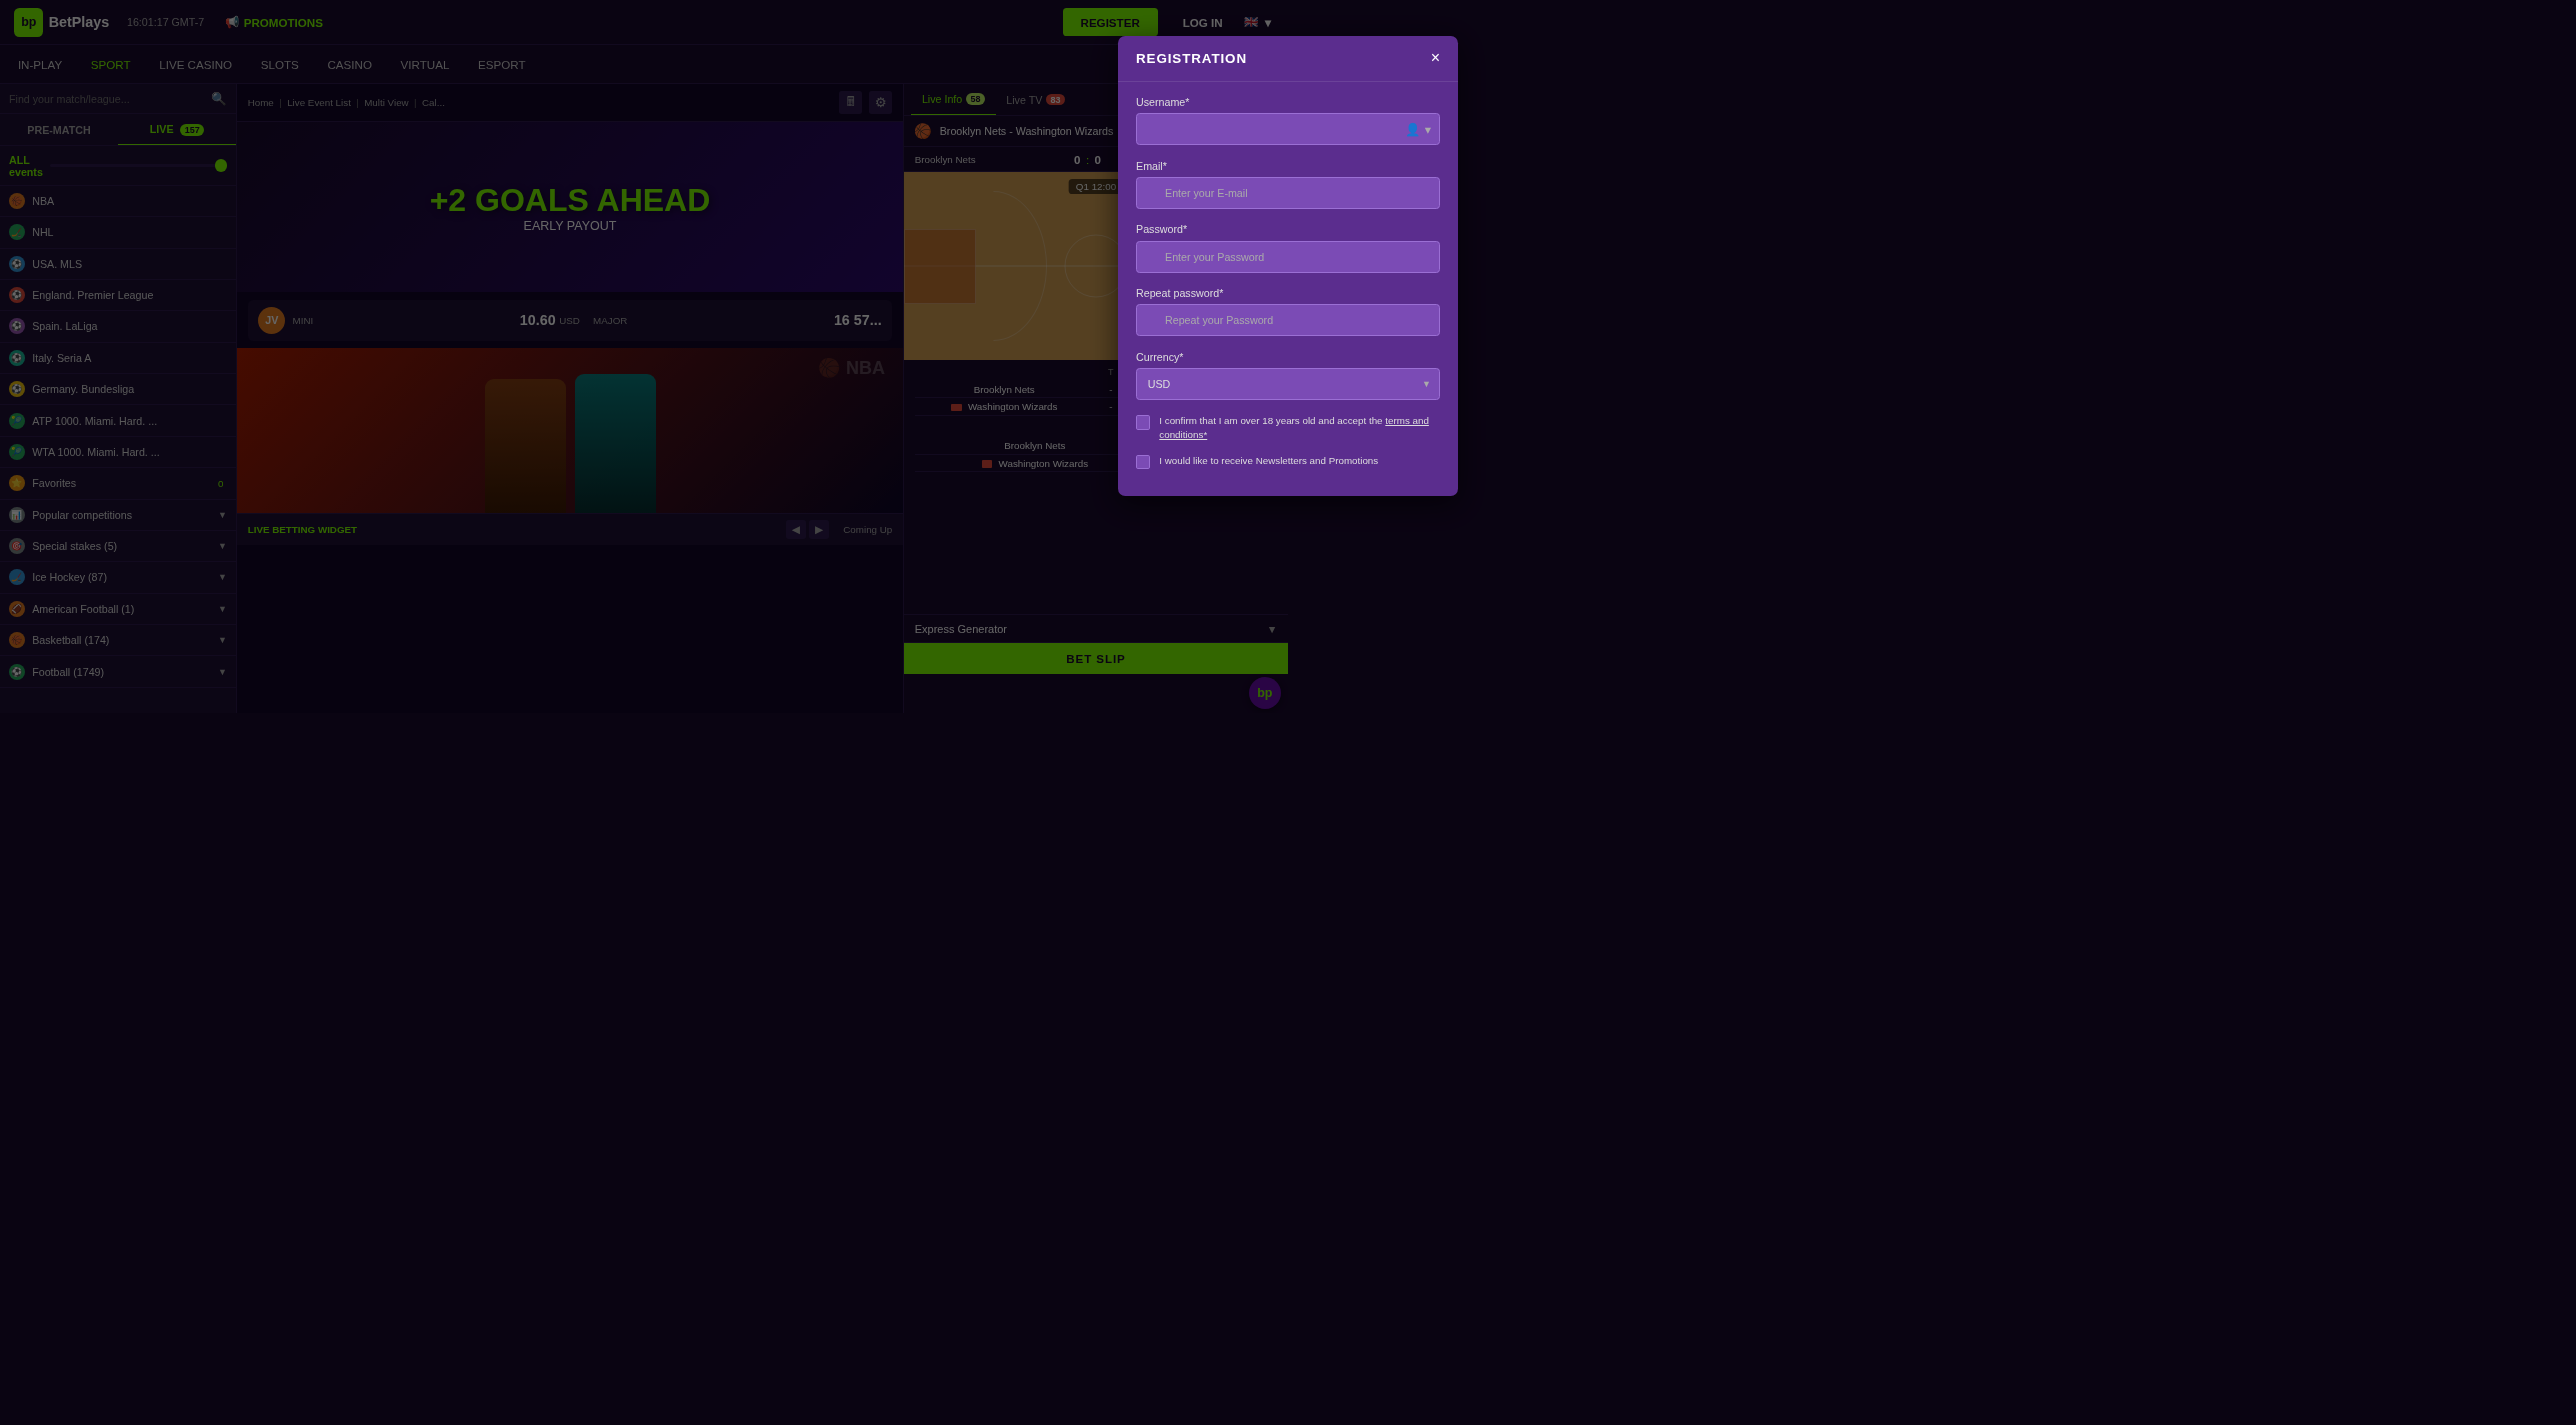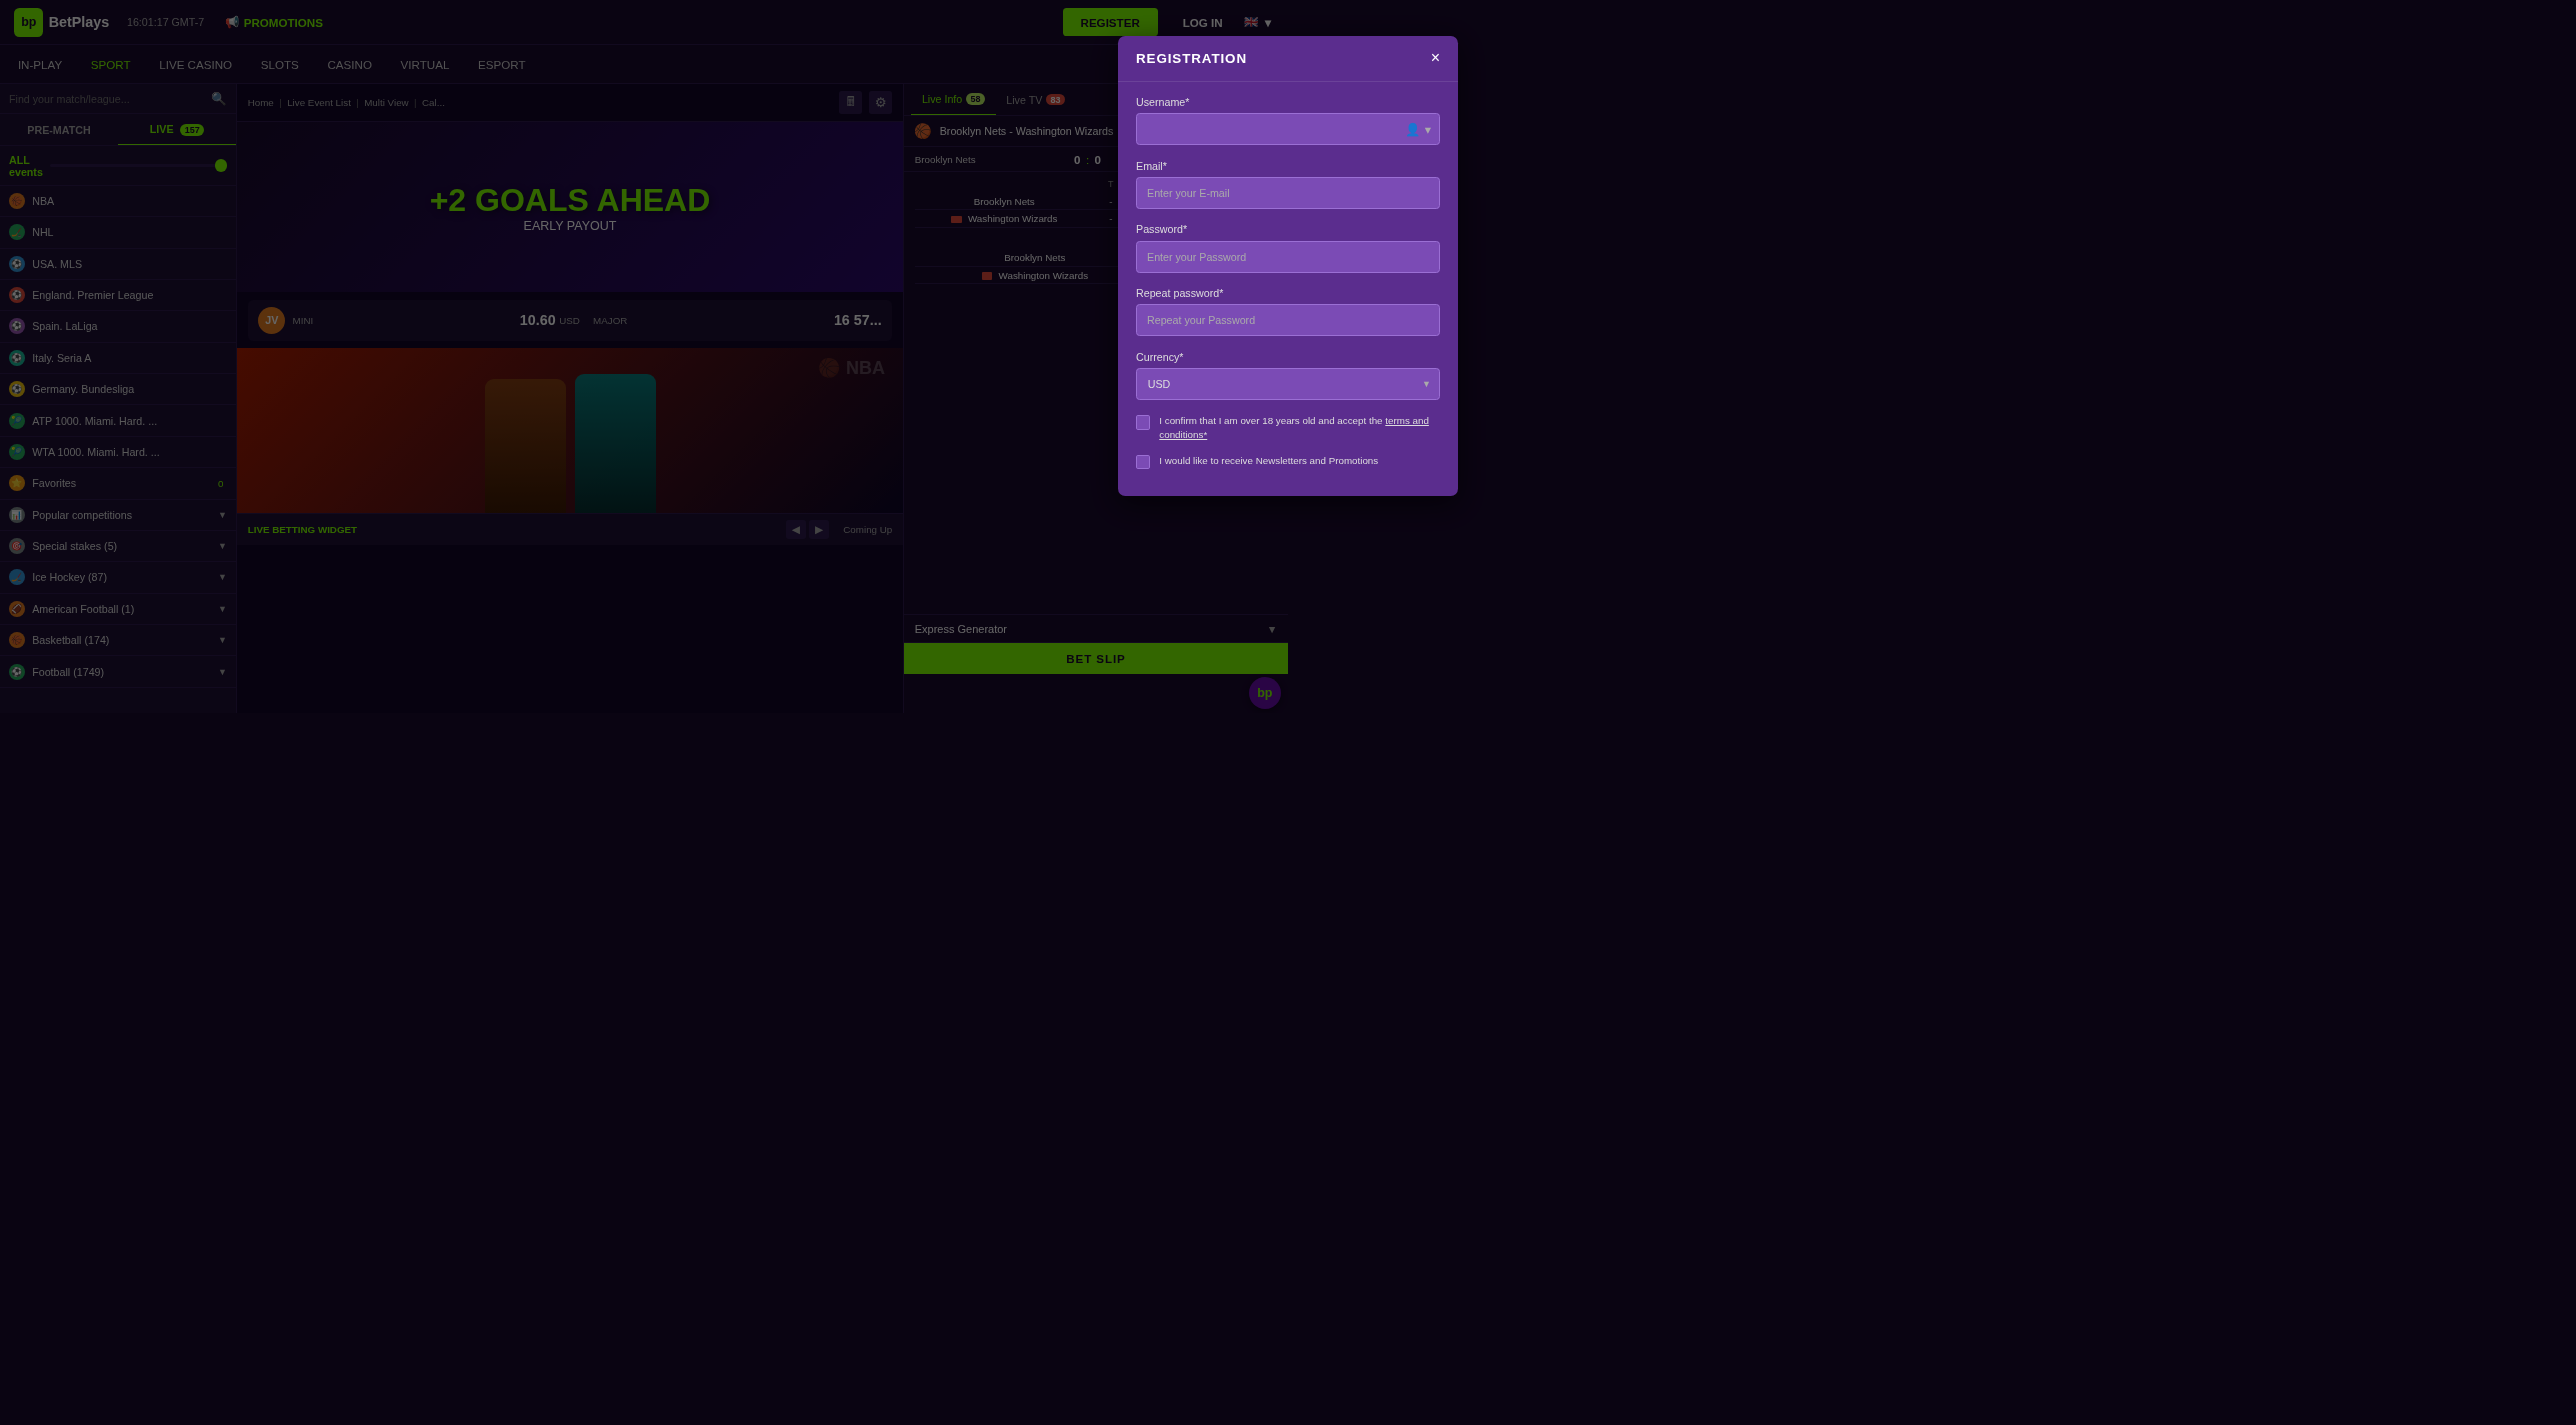--- a/index.html
+++ b/index.html
@@ -536,21 +536,21 @@
       font-size: 10.7px;
       color: #ddd;
       margin-bottom: 5.4px;
       display: block;
     }
     .form-input {
       width: 100%;
       background: #7b4bb5;
       border: 0.9px solid #9b6fd4;
       border-radius: 3.6px;
-      padding: 9px 10px;
+      padding: 9px 28px;
       color: #ddd;
       font-size: 10.7px;
       outline: none;
     }
     .form-input::placeholder { color: #aaa; }
     .form-input-with-icon {
       position: relative;
     }
     .form-input-with-icon .form-input { padding-right: 32px; }
     .input-icon {
@@ -875,20 +875,37 @@
 
     <div class="score-row">
       <span class="score-team">Brooklyn Nets</span>
       <span class="score-value">0</span>
       <span class="score-sep">:</span>
       <span class="score-value">0</span>
       <span class="score-team" style="text-align:right;">Washington Wizards</span>
       <span class="fire-icon">🔥</span>
     </div>
 
+    <div class="basketball-court">
+      <div class="court-lines">
+
+        <div style="position:absolute;inset:0;display:flex;align-items:center;justify-content:center;">
+          <div style="width:100%;height:1.8px;background:rgba(255,255,255,0.2);"></div>
+        </div>
+        <div style="position:absolute;left:50%;top:50%;transform:translate(-50%,-50%);width:63px;height:63px;border:1.8px solid rgba(255,255,255,0.3);border-radius:50%;"></div>
+
+        <div style="position:absolute;left:0;top:30%;width:72px;height:40%;border:1.8px solid rgba(255,255,255,0.3);background:rgba(180,60,0,0.4);"></div>
+
+        <div style="position:absolute;right:0;top:30%;width:72px;height:40%;border:1.8px solid rgba(255,255,255,0.3);background:rgba(180,60,0,0.4);"></div>
+
+        <div style="position:absolute;left:36px;top:10%;width:107px;height:80%;border:1.8px solid rgba(255,255,255,0.25);border-radius:50%;clip-path:inset(0 0 0 50%);"></div>
+        <div style="position:absolute;right:36px;top:10%;width:107px;height:80%;border:1.8px solid rgba(255,255,255,0.25);border-radius:50%;clip-path:inset(0 50% 0 0);"></div>
+      </div>
+      <div class="court-timer">Q1 12:00</div>
+    </div>
 
     <div class="stats-table">
       <div class="stats-header">
         <span></span>
         <span>T</span>
         <span>1</span>
         <span>2</span>
         <span>Half</span>
         <span>3</span>
         <span>4</span>

